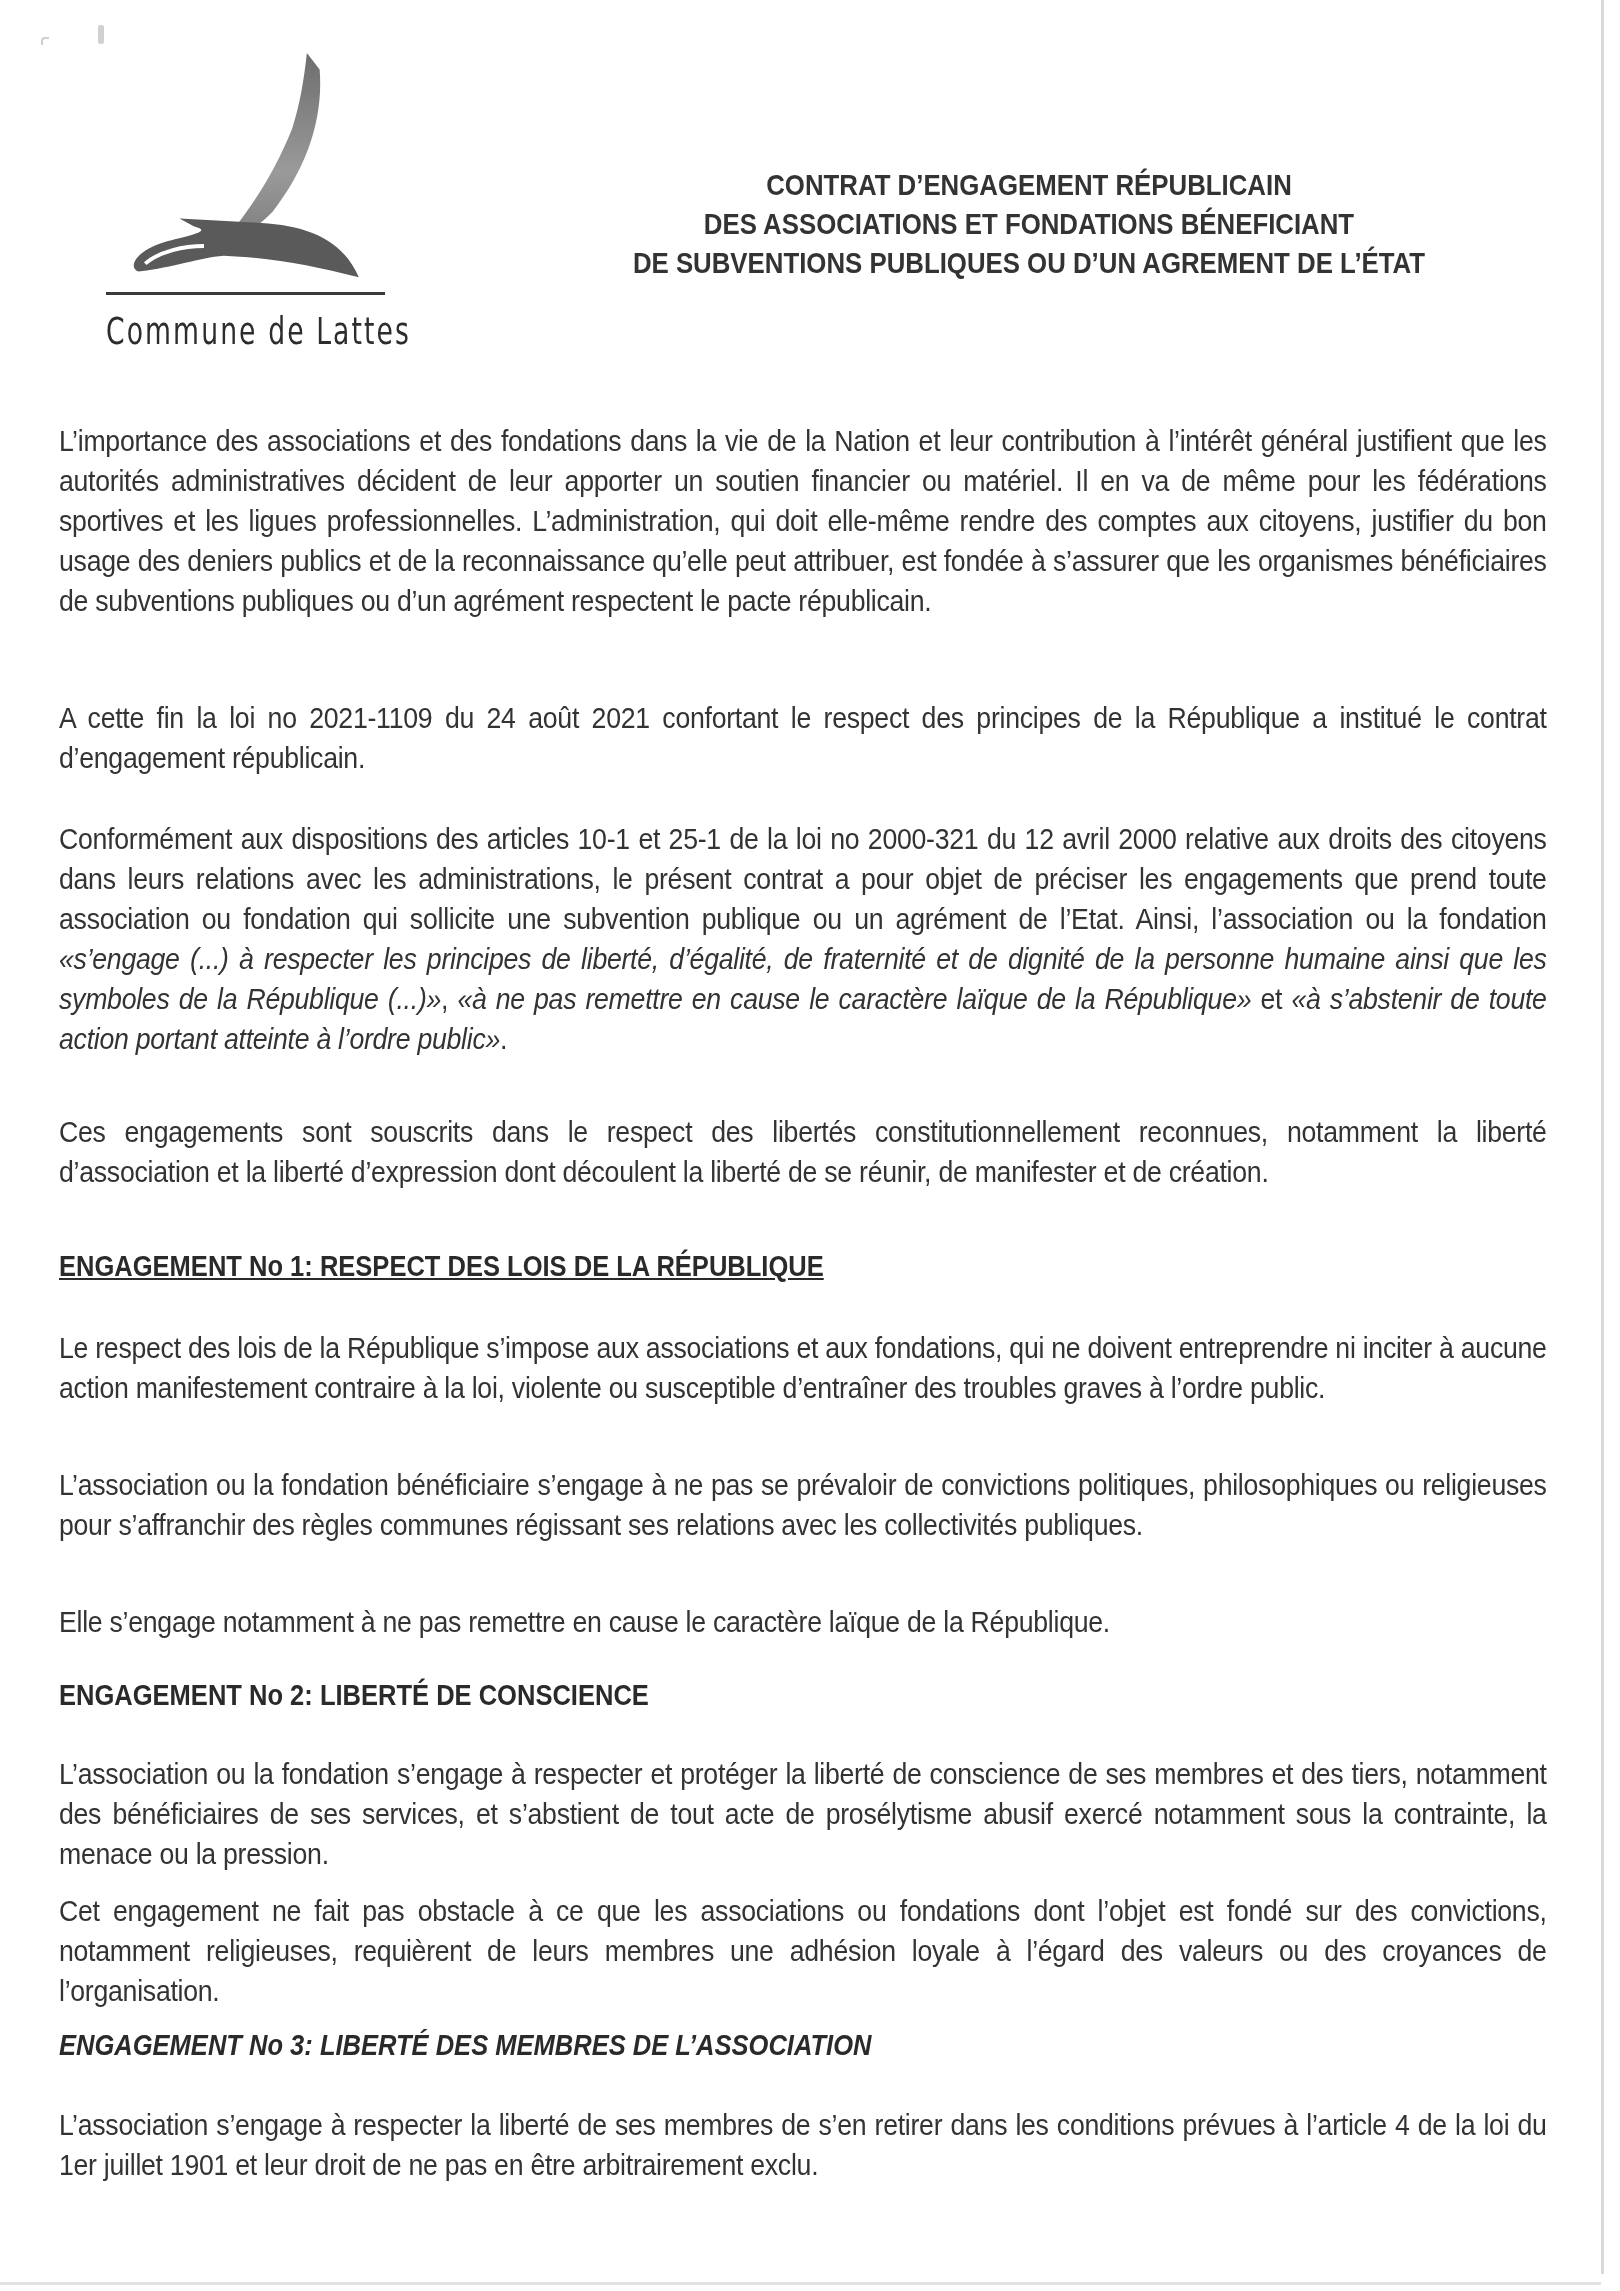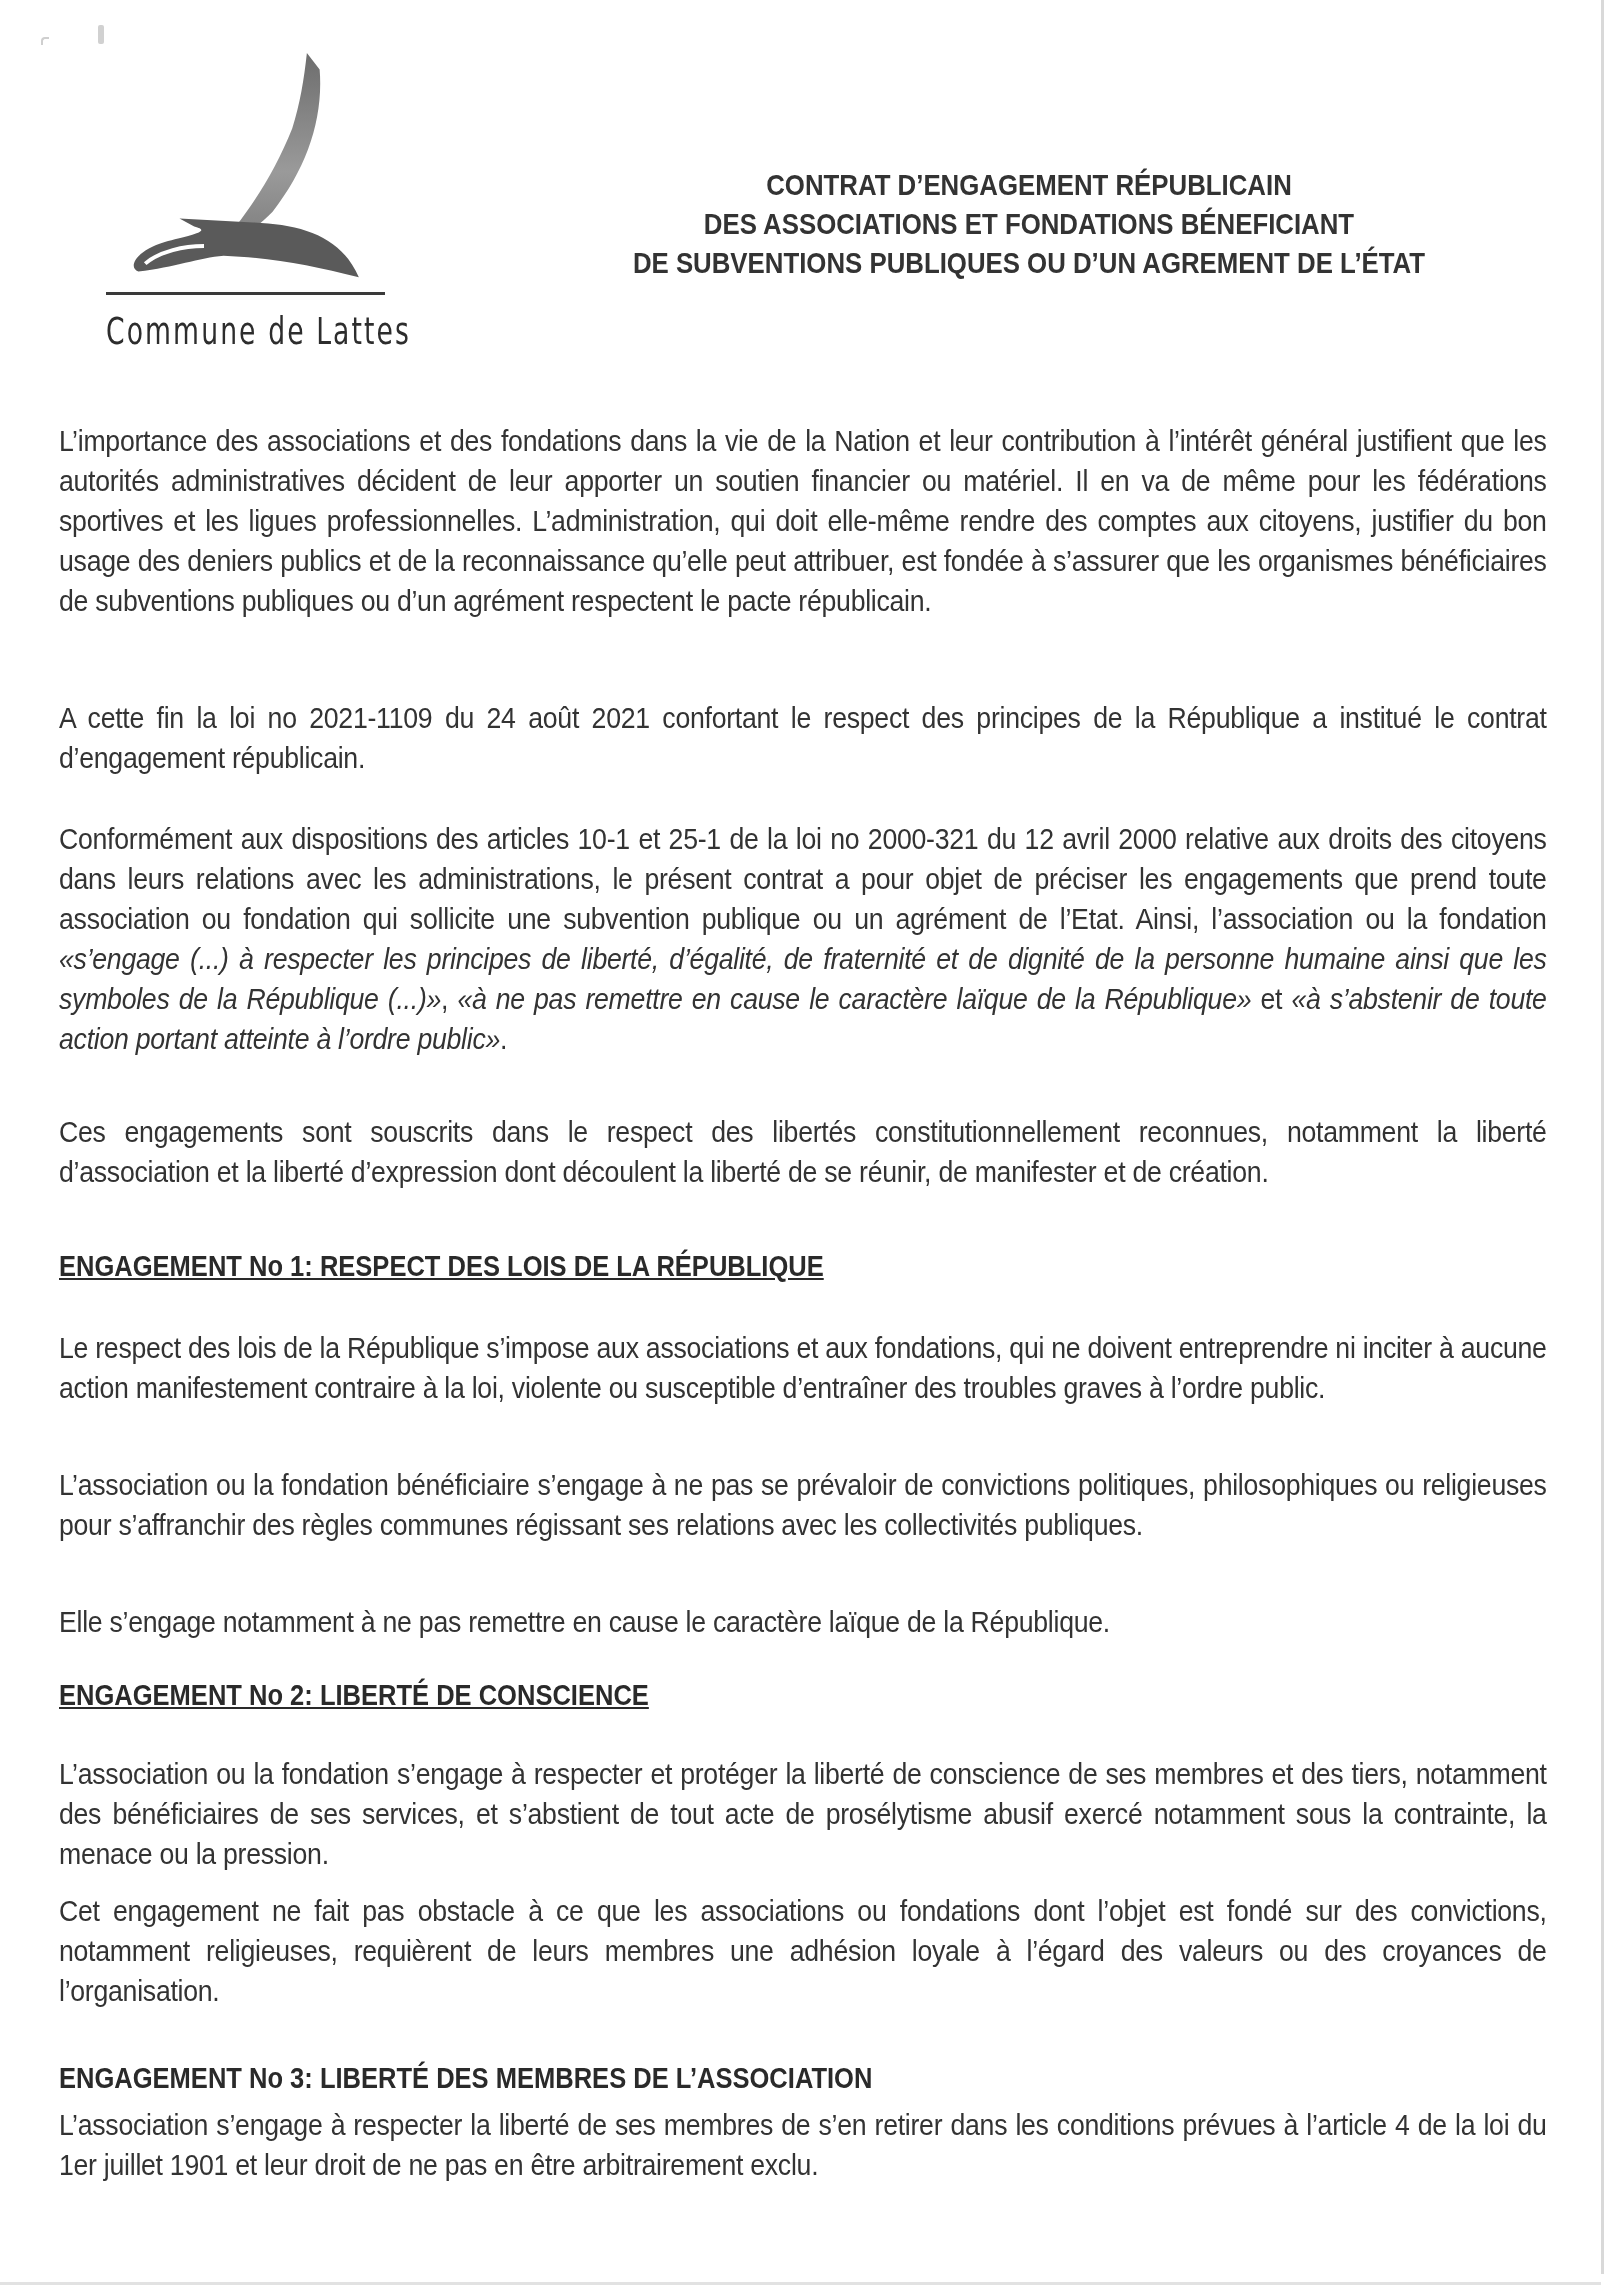--- a/index.html
+++ b/index.html
@@ -105,31 +105,31 @@
   <div class="block" style="top:907px;">
     <p class="para">Le respect des lois de la République s’impose aux associations et aux fondations, qui ne doivent entreprendre ni inciter à aucune action manifestement contraire à la loi, violente ou susceptible d’entraîner des troubles graves à l’ordre public.</p>
   </div>
   <div class="block" style="top:1044px;">
     <p class="para">L’association ou la fondation bénéficiaire s’engage à ne pas se prévaloir de convictions politiques, philosophiques ou religieuses pour s’affranchir des règles communes régissant ses relations avec les collectivités publiques.</p>
   </div>
   <div class="block" style="top:1181px;">
     <p class="para">Elle s’engage notamment à ne pas remettre en cause le caractère laïque de la République.</p>
   </div>
 
-  <div class="block" style="top:1255px;text-decoration:underline;">
+  <div class="block" style="top:1255px;">
     <div class="heading">ENGAGEMENT No 2: LIBERTÉ DE CONSCIENCE</div>
   </div>
   <div class="block" style="top:1333px;">
     <p class="para">L’association ou la fondation s’engage à respecter et protéger la liberté de conscience de ses membres et des tiers, notamment des bénéficiaires de ses services, et s’abstient de tout acte de prosélytisme abusif exercé notamment sous la contrainte, la menace ou la pression.</p>
   </div>
   <div class="block" style="top:1470px;">
     <p class="para">Cet engagement ne fait pas obstacle à ce que les associations ou fondations dont l’objet est fondé sur des convictions, notamment religieuses, requièrent de leurs membres une adhésion loyale à l’égard des valeurs ou des croyances de l’organisation.</p>
   </div>
 
-  <div class="block" style="top:1638px;">
+  <div class="block" style="top:1605px;font-style:italic;">
     <div class="heading">ENGAGEMENT No 3: LIBERTÉ DES MEMBRES DE L’ASSOCIATION</div>
   </div>
   <div class="block" style="top:1684px;">
     <p class="para">L’association s’engage à respecter la liberté de ses membres de s’en retirer dans les conditions prévues à l’article 4 de la loi du 1er juillet 1901 et leur droit de ne pas en être arbitrairement exclu.</p>
   </div>
 </div>
 
 <div class="page-edge"></div>
 <div class="bottom-edge"></div>
 

